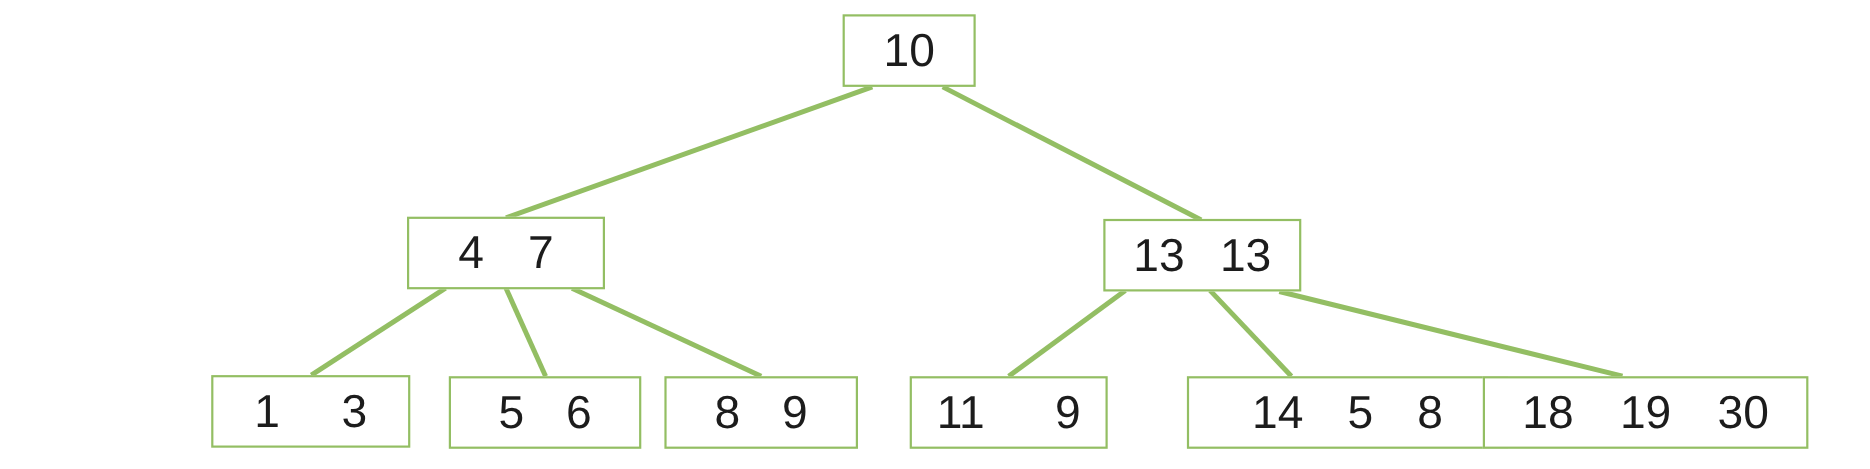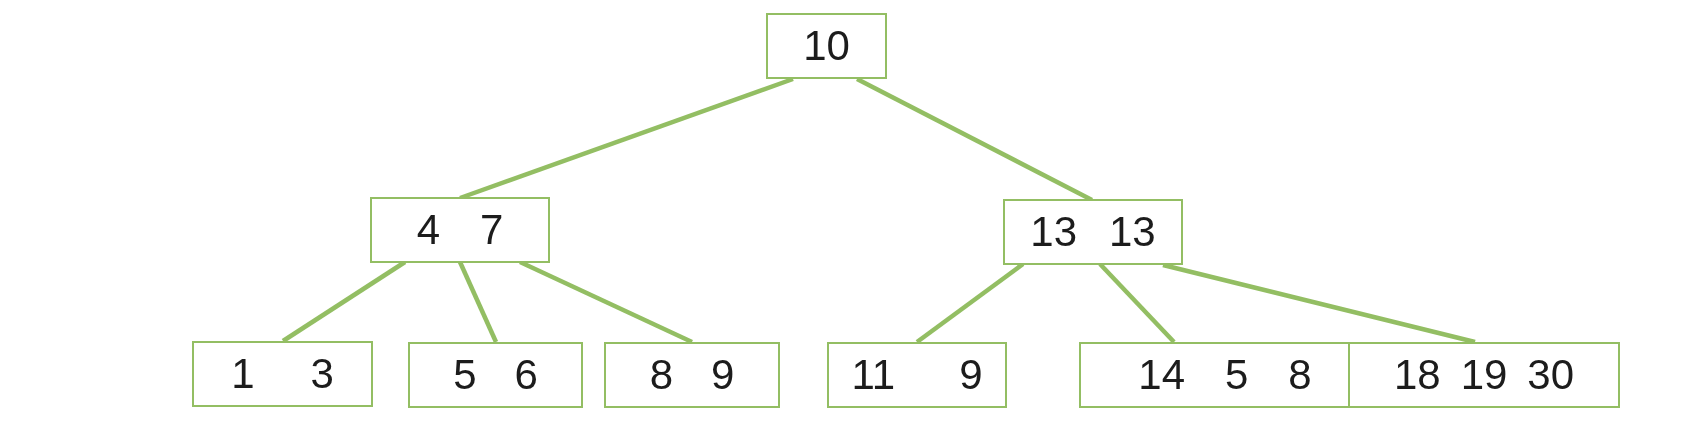--- a/index.html
+++ b/index.html
@@ -91,19 +91,19 @@
     <span class="key">11</span>
     <span class="key">9</span>
   </div>
 
   <div class="node" style="left:1040px; top:342px; width:292px; gap:40px;margin-left:39px;">
     <span class="key">14</span>
     <span class="key">5</span>
     <span class="key">8</span>
   </div>
 
-  <div class="node" style="left:1348px; top:342px; width:272px; gap:20px;text-align:right;">
+  <div class="node" style="left:1348px; top:342px; width:296px; gap:42px;text-align:right;">
     <span class="key">18</span>
     <span class="key">19</span>
     <span class="key">30</span>
   </div>
 
 </div>
 
 </body></html>

